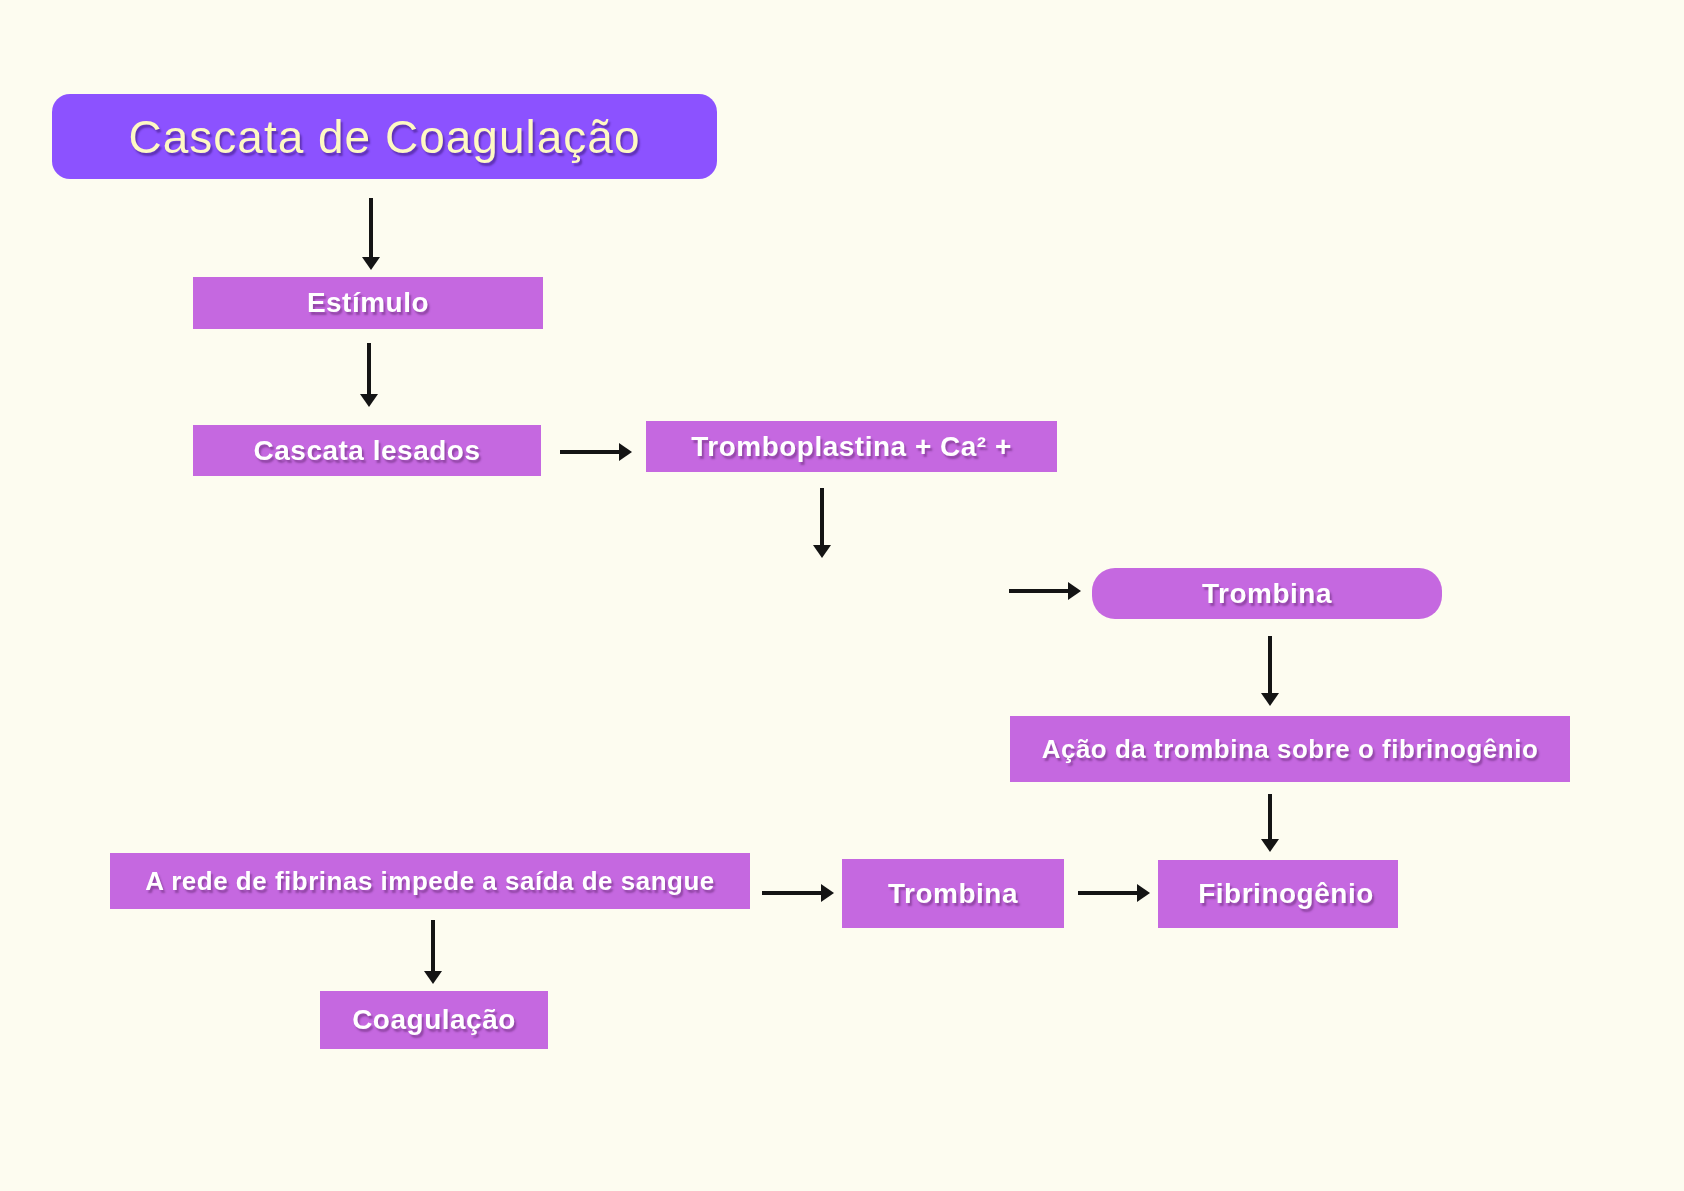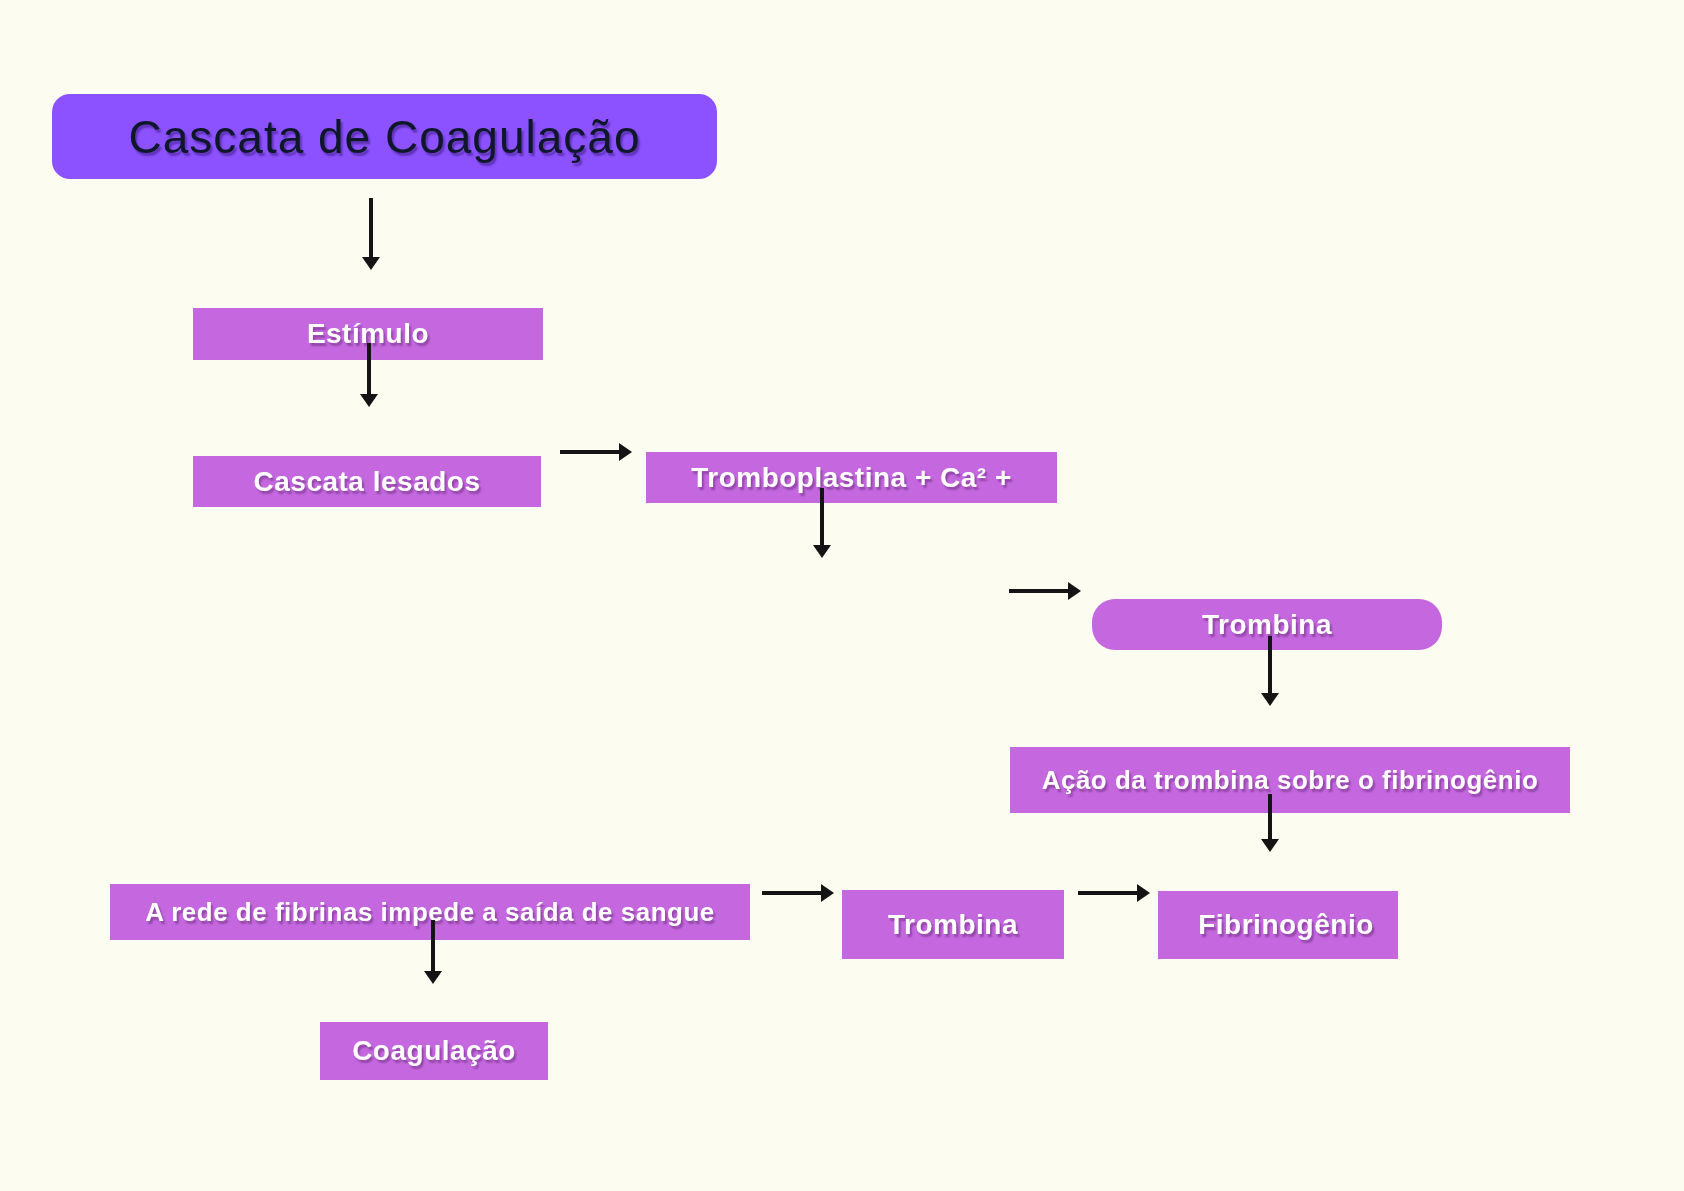--- a/index.html
+++ b/index.html
@@ -17,28 +17,27 @@
   .node{
     position:absolute;
     background:#C568E0;
     color:#FFFFFF;
     display:flex;align-items:center;justify-content:center;
     font-weight:bold;
     font-size:28px;
     white-space:nowrap;
     text-shadow:2px 3px 2px rgba(70,20,80,0.40);
     letter-spacing:0.5px;
-    margin-top:31px;
   }
   .title-box{
     position:absolute;
     left:52px;top:94px;width:665px;height:85px;
     background:#8C52FF;
     border-radius:18px;
-    color:#0f172a;
+    color:#fef9c3;
     display:flex;align-items:center;justify-content:center;
     font-weight:400;
     font-size:46px;
     letter-spacing:1px;
     text-shadow:2px 3px 2px rgba(40,10,90,0.45);
   }
   .n-estimulo      {left:193px;top:277px;width:350px;height:52px;}
   .n-tecidos       {left:193px;top:425px;width:348px;height:51px;}
   .n-tromboplastina{left:646px;top:421px;width:411px;height:51px;}
   .n-protombina    {left:647px;top:566px;width:348px;height:51px;}

